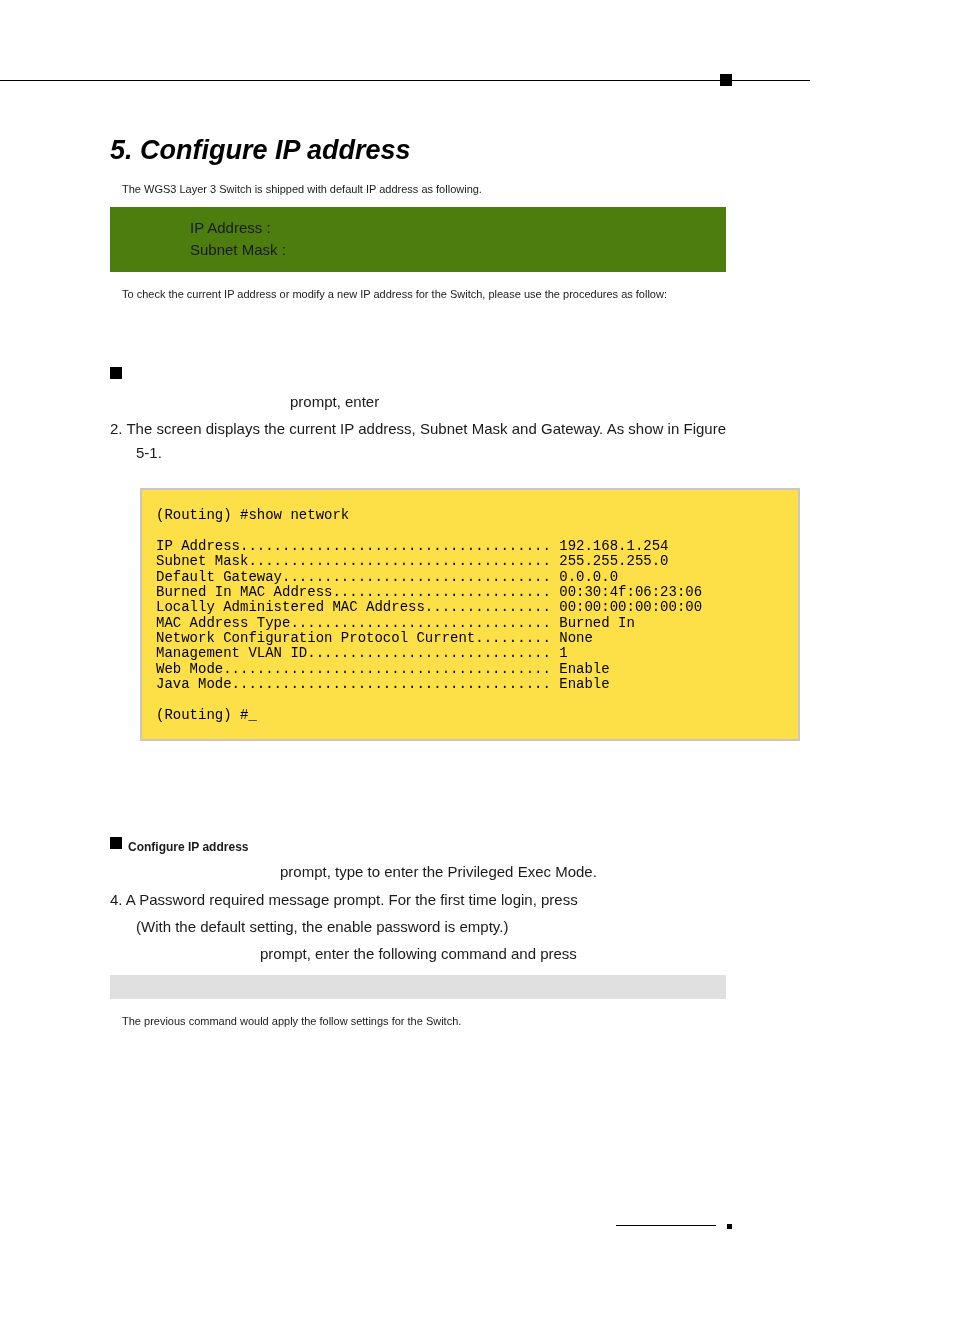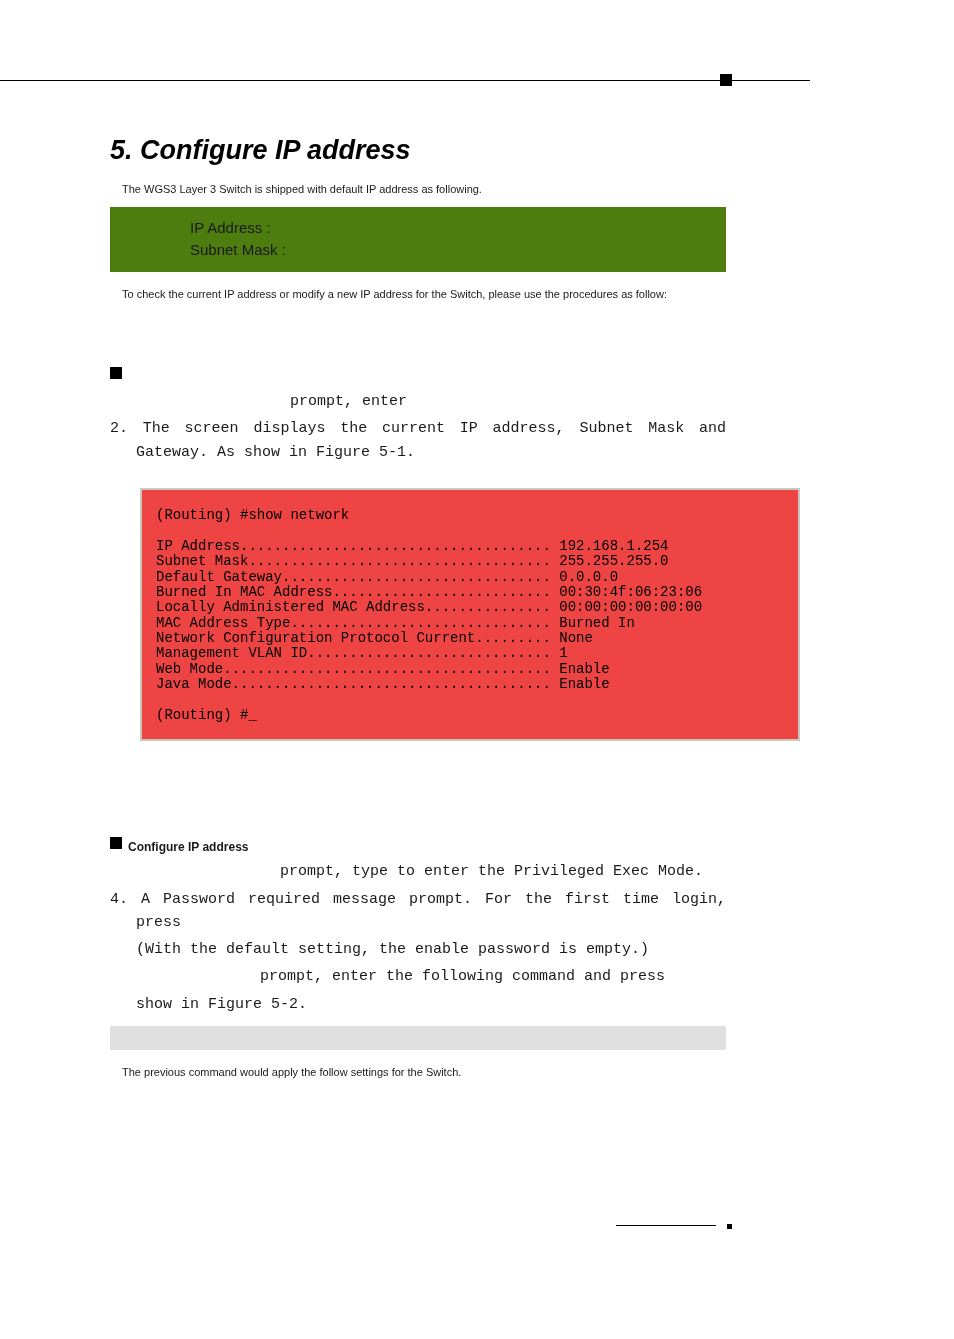--- a/index.html
+++ b/index.html
@@ -79,32 +79,31 @@
     font-size: 12px;
     margin: 28px 0 6px 0;
   }
   .step {
     font-size: 15px;
     line-height: 1.55;
     margin: 2px 0 4px 0;
     padding-left: 26px;
     text-indent: -26px;
     text-align: justify;
-    font-family: Liberation Mono, monospace;
   }
   .indent {
     padding-left: 26px;
     text-indent: 0;
   }
   .terminal {
     margin: 24px auto 10px 30px;
     width: 660px;
     box-sizing: border-box;
     border: 2px solid #c8c8be;
-    background: #ef4444;
+    background: #fde047;
     padding: 18px 14px 16px 14px;
     font-family: "Lucida Console","Courier New",monospace;
     font-size: 14px;
     line-height: 1.1;
     white-space: pre;
     color: #000;
   }
   .emptygrey {
     background: #e0e0e0;
     height: 24px;
@@ -165,21 +164,20 @@
   <div style="height:30px"></div>
 
   <p class="subhead"><span class="sq"></span><span>Configure IP address</span></p>
 
   <p class="step indent" style="padding-left:170px;"> prompt, type                    to enter the Privileged Exec Mode.</p>
 
   <p class="step">4. A Password required message prompt. For the first time login, press</p>
   <p class="step indent">(With the default setting, the enable password is empty.)</p>
 
   <p class="step indent" style="padding-left:150px;"> prompt, enter the following command and press</p>
-  <p class="step indent">show in Figure 5-2.</p>
 
   <div class="emptygrey"></div>
 
   <p class="body">The previous command would apply the follow settings for the Switch.</p>
 
   <div class="bottom-rule"></div>
   <div class="bottom-tick"></div>
 </div>
 
 </body></html>

